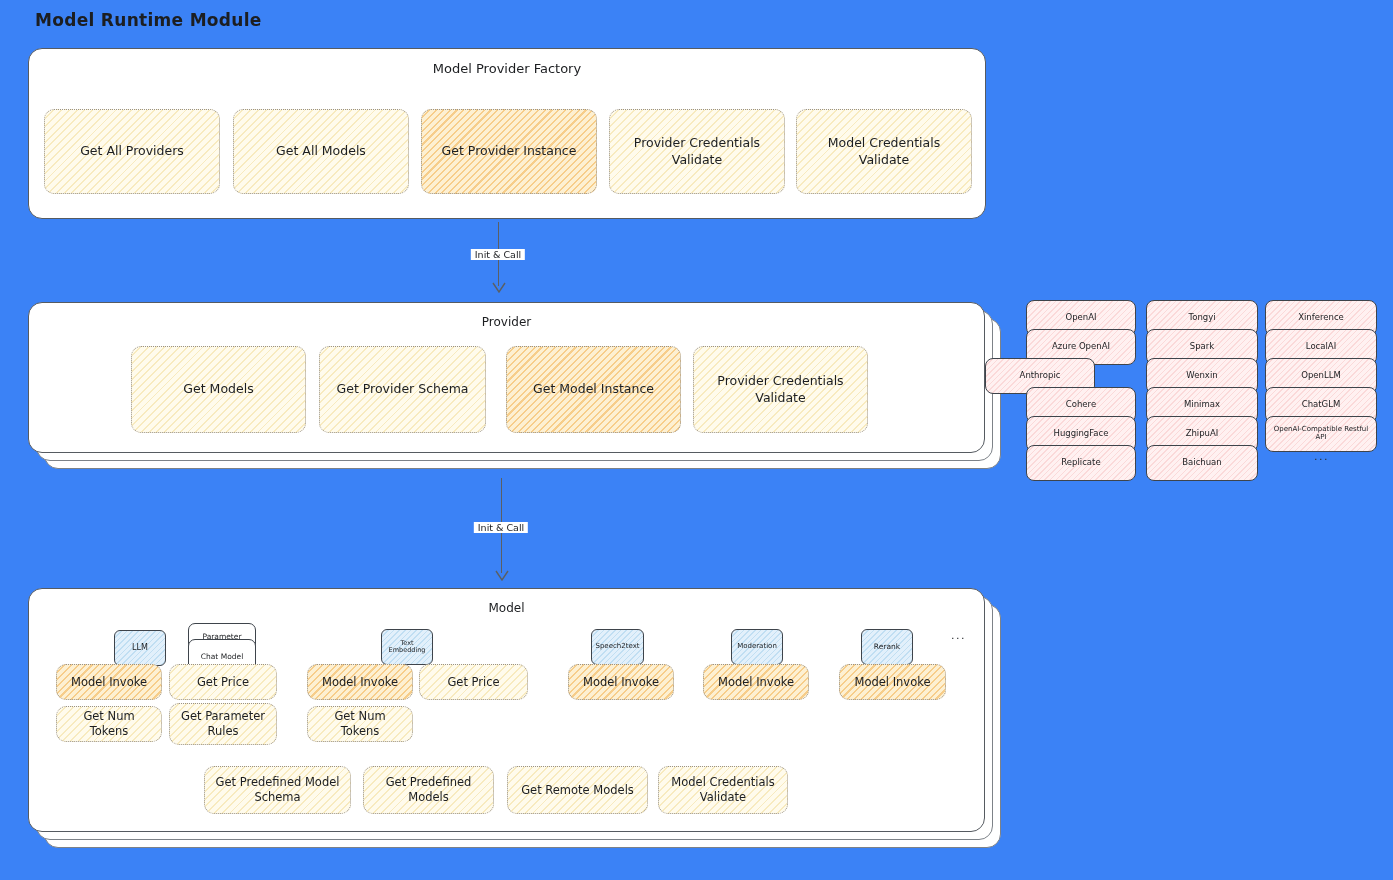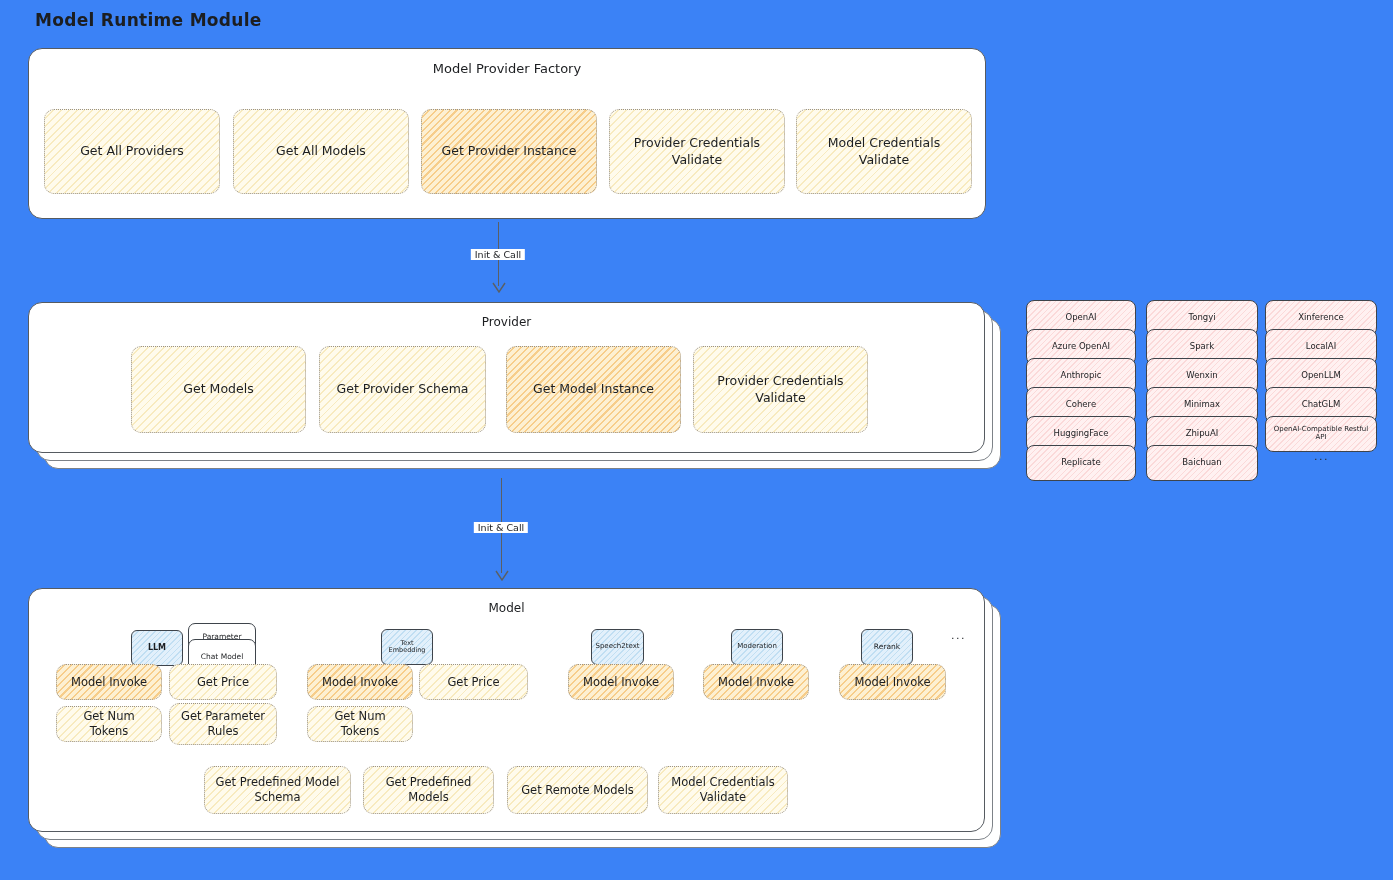--- a/index.html
+++ b/index.html
@@ -70,21 +70,21 @@
   <div class="box" style="left:28px;top:302px;width:957px;height:151px;">
     <div class="box-title" style="font-size:12px;">Provider</div>
     <div class="node yellow" style="left:102px;top:43px;width:175px;height:87px;">Get Models</div>
     <div class="node yellow" style="left:290px;top:43px;width:167px;height:87px;">Get Provider Schema</div>
     <div class="node orange" style="left:477px;top:43px;width:175px;height:87px;">Get Model Instance</div>
     <div class="node yellow" style="left:664px;top:43px;width:175px;height:87px;">Provider Credentials Validate</div>
   </div>
 
   <div class="chip pink" style="left:1026px;top:300px;width:110px;height:24px;">OpenAI</div>
   <div class="chip pink" style="left:1026px;top:329px;width:110px;height:24px;">Azure OpenAI</div>
-  <div class="chip pink" style="left:1026px;top:358px;width:110px;height:24px;">Anthropic</div>
+  <div class="chip pink" style="left:985px;top:358px;width:110px;height:24px;">Anthropic</div>
   <div class="chip pink" style="left:1026px;top:387px;width:110px;height:24px;">Cohere</div>
   <div class="chip pink" style="left:1026px;top:416px;width:110px;height:24px;">HuggingFace</div>
   <div class="chip pink" style="left:1026px;top:445px;width:110px;height:24px;">Replicate</div>
 
   <div class="chip pink" style="left:1146px;top:300px;width:112px;height:24px;">Tongyi</div>
   <div class="chip pink" style="left:1146px;top:329px;width:112px;height:24px;">Spark</div>
   <div class="chip pink" style="left:1146px;top:358px;width:112px;height:24px;">Wenxin</div>
   <div class="chip pink" style="left:1146px;top:387px;width:112px;height:24px;">Minimax</div>
   <div class="chip pink" style="left:1146px;top:416px;width:112px;height:24px;">ZhipuAI</div>
   <div class="chip pink" style="left:1146px;top:445px;width:112px;height:24px;">Baichuan</div>
@@ -104,21 +104,21 @@
         </svg>
     </span>
     <div class="lbl" style="top:44px;">Init &amp; Call</div>
   </div>
 
   <div class="box shadow" style="left:44px;top:604px;width:957px;height:244px;"></div>
   <div class="box shadow" style="left:36px;top:596px;width:957px;height:244px;"></div>
   <div class="box" style="left:28px;top:588px;width:957px;height:244px;">
     <div class="box-title" style="font-size:12px;">Model</div>
 
-    <div class="chip blue" style="left:102px;top:41px;width:52px;height:22px;font-size:8px;font-weight:bold;">LLM</div>
+    <div class="chip blue" style="left:85px;top:41px;width:52px;height:22px;font-size:8px;">LLM</div>
     <div class="chip white" style="left:159px;top:34px;width:68px;height:14px;">Parameter Model</div>
     <div class="chip white" style="left:159px;top:50px;width:68px;height:14px;">Chat Model</div>
     <div class="chip blue twoline" style="left:352px;top:40px;width:52px;height:23px;">Text Embedding</div>
     <div class="chip blue" style="left:562px;top:40px;width:53px;height:21px;font-size:7px;">Speech2text</div>
     <div class="chip blue" style="left:702px;top:40px;width:52px;height:21px;font-size:7px;">Moderation</div>
     <div class="chip blue" style="left:832px;top:40px;width:52px;height:21px;">Rerank</div>
     <div class="dots" style="left:922px;top:40px;">...</div>
 
     <div class="node orange small" style="left:27px;top:75px;width:106px;height:36px;">Model Invoke</div>
     <div class="node yellow small" style="left:140px;top:75px;width:108px;height:36px;">Get Price</div>

